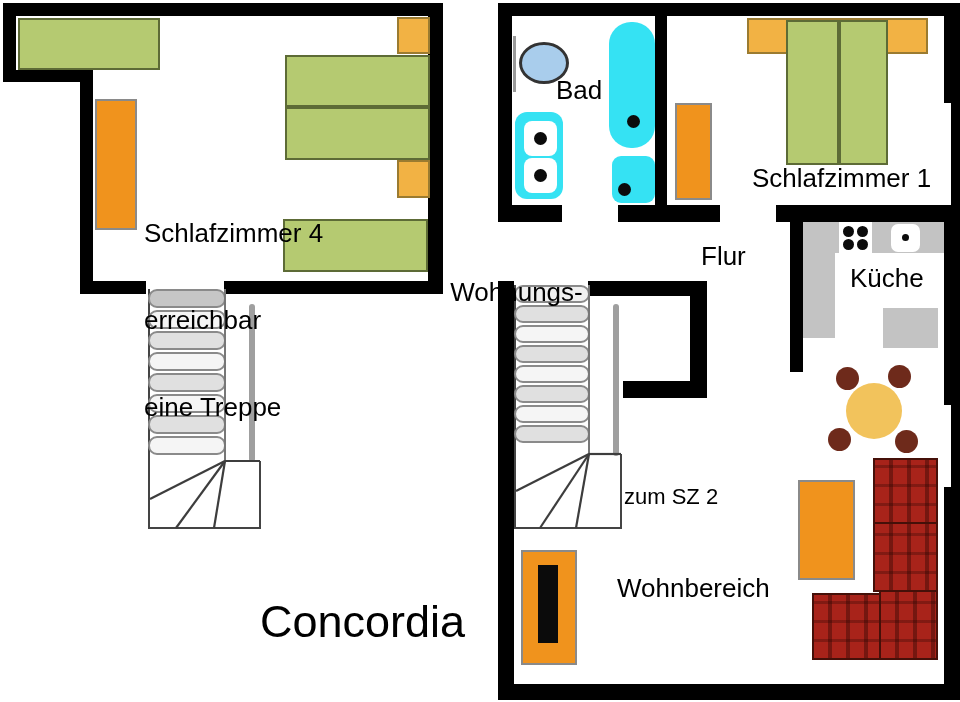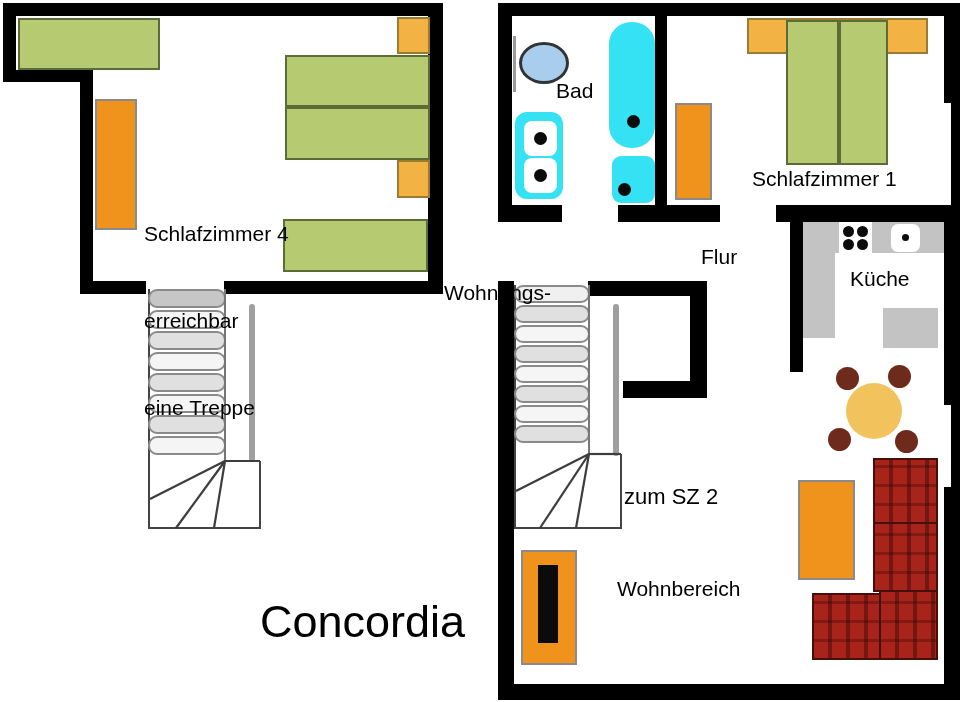--- a/index.html
+++ b/index.html
@@ -7,21 +7,21 @@
          font-family:"Liberation Sans", sans-serif;color:var(--text,#000);}
   .abs{position:absolute;}
   .wall{position:absolute;background:var(--wall,#000);}
   .green{position:absolute;background:var(--green,#b5ca71);border:2px solid var(--green-border,#5d6b36);box-sizing:border-box;}
   .orangebox{position:absolute;background:var(--orange,#f0931d);border:2px solid var(--furniture-border,#8a8a8a);box-sizing:border-box;}
   .orangelight{position:absolute;background:var(--orange-light,#f2b244);border:2px solid var(--nightstand-border,#9b7b30);box-sizing:border-box;}
   .cyanbox{position:absolute;background:var(--cyan,#35e2f3);}
   .graybox{position:absolute;background:var(--counter,#c3c3c3);}
   .whitebox{position:absolute;background:#fff;}
   .dot{position:absolute;background:#0b0b0b;border-radius:50%;}
-  .label{position:absolute;white-space:pre;line-height:29px;font-size:21px;}
+  .label{position:absolute;white-space:pre;line-height:29px;font-size:26px;}
   .seam-h{position:absolute;left:0;right:0;height:4px;background:var(--green-border,#5d6b36);}
   .seam-v{position:absolute;top:0;bottom:0;width:4px;background:var(--green-border,#5d6b36);}
   .sofa{position:absolute;background:var(--sofa,#a8231a);border:2px solid var(--sofa-border,#451009);box-sizing:border-box;
         background-image:
           repeating-linear-gradient(90deg, rgba(0,0,0,0) 0 14px, rgba(40,5,2,.40) 14px 18px),
           repeating-linear-gradient(0deg, rgba(0,0,0,0) 0 16px, rgba(40,5,2,.30) 16px 19px);}
   .chair{position:absolute;width:23px;height:23px;border-radius:50%;background:var(--chair,#6e2a1b);}
   .title{position:absolute;left:260px;top:497px;font-size:45px;line-height:50px;white-space:pre;}
   svg{position:absolute;overflow:visible;}
 </style>
@@ -165,21 +165,21 @@
   <div class="orangebox" style="left:521px;top:550px;width:56px;height:115px">
     <div class="abs" style="left:15px;top:13px;width:20px;height:78px;background:#0b0b0b"></div>
   </div>
   <div class="orangebox" style="left:798px;top:480px;width:57px;height:100px"></div>
   <div class="sofa" style="left:873px;top:458px;width:65px;height:66px"></div>
   <div class="sofa" style="left:873px;top:522px;width:65px;height:70px"></div>
   <div class="sofa" style="left:879px;top:590px;width:59px;height:70px"></div>
   <div class="sofa" style="left:812px;top:593px;width:69px;height:67px"></div>
 
   <div class="label" style="left:556px;top:76px">Bad</div>
-  <div class="label" style="left:444px;top:220px;width:145px;text-align:left">
+  <div class="label" style="left:444px;top:220px;width:145px;text-align:center">
     <div>Wohnungs-</div>
   </div>
   <div class="label" style="left:752px;top:164px">Schlafzimmer 1</div>
   <div class="label" style="left:701px;top:242px">Flur</div>
   <div class="label" style="left:850px;top:264px">Küche</div>
   <div class="label" style="left:624px;top:482px;font-size:22px">zum SZ 2</div>
   <div class="label" style="left:617px;top:574px">Wohnbereich</div>
 
   <div class="title">
     <div>Concordia</div>

